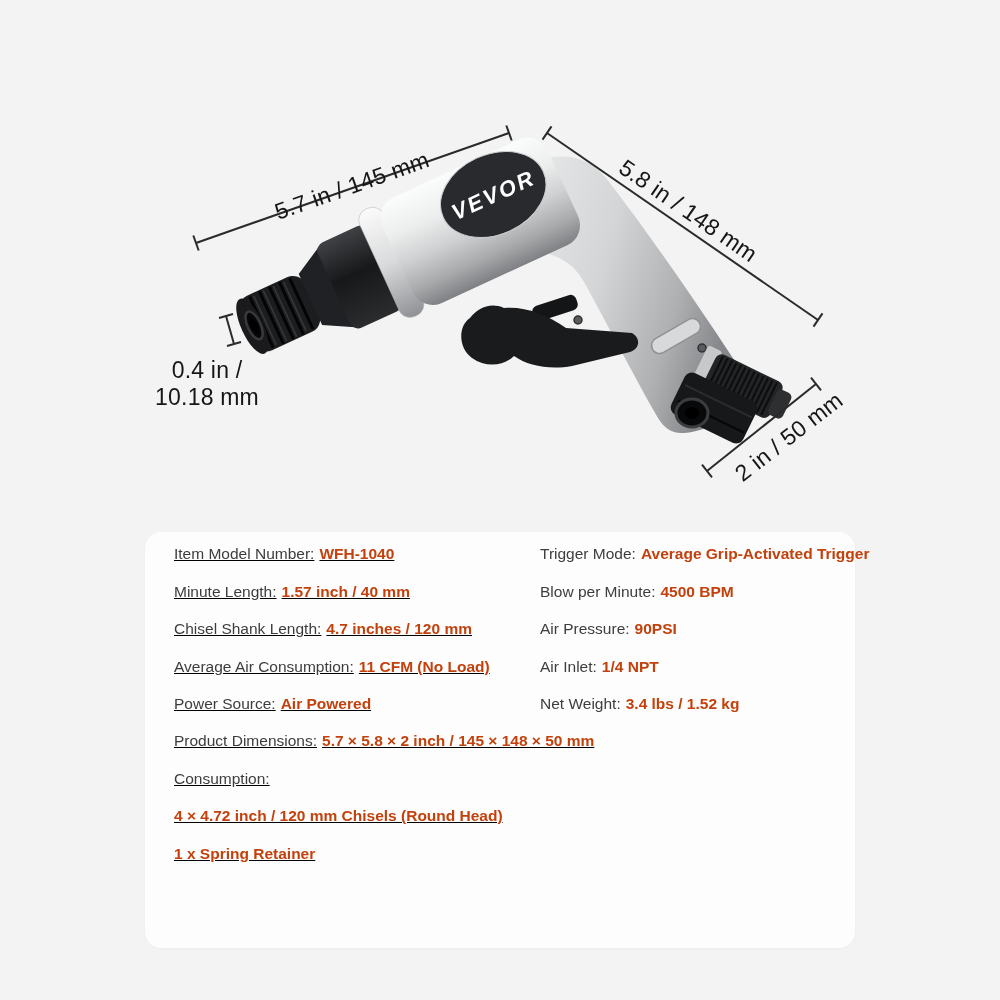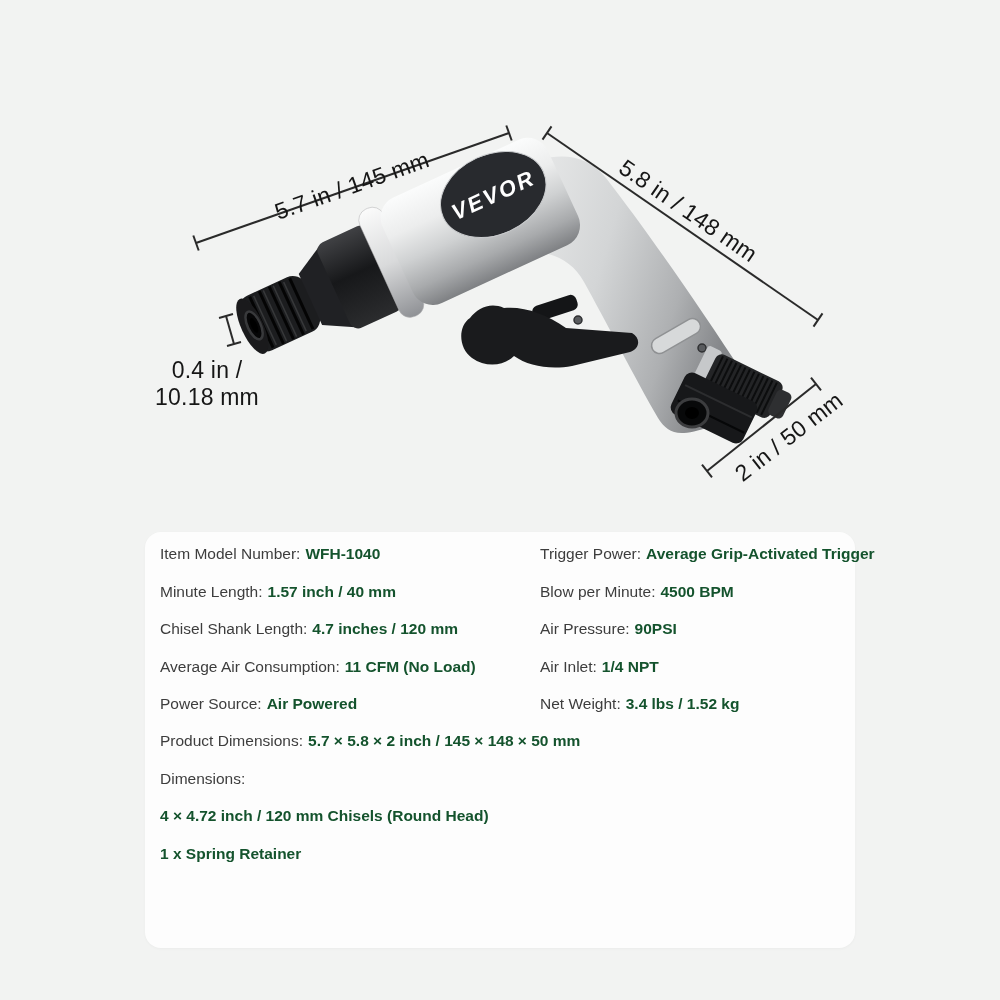--- a/index.html
+++ b/index.html
@@ -29,29 +29,29 @@
     white-space:pre-line;text-align:center;line-height:1.18;
   }
 
   
   #spec-card{
     position:absolute;left:145px;top:532px;width:710px;height:416px;
     background:#fdfdfd;border-radius:16px;
     box-shadow:0 1px 3px rgba(0,0,0,0.03);
   }
   .spec-col{position:absolute;top:4px;}
-  #spec-col-left{left:15px;width:390px;}
+  #spec-col-left{left:29px;width:390px;text-decoration:underline;}
   #spec-col-right{left:395px;width:305px;}
   .spec-row{
     height:37.4px;display:flex;align-items:center;
     font-size:15.5px;line-height:1.2;white-space:nowrap;
   }
   .spec-label{color:#3d3d3d;font-weight:400;}
   .spec-label:not(:empty){margin-right:5px;}
-  .spec-value{color:#14532d;font-weight:700;}
+  .spec-value{color:#c2410c;font-weight:700;}
 </style>
 </head>
 <body>
 
 <div id="page">
 
   <div id="photo-area">
 
     <svg id="tool-svg" width="1000" height="540" viewBox="0 0 1000 540">
       <defs>
@@ -224,36 +224,36 @@
         </div>
       <div class="spec-row">
           <span class="spec-label">Power Source:</span>
           <span class="spec-value">Air Powered</span>
         </div>
       <div class="spec-row">
           <span class="spec-label">Product Dimensions:</span>
           <span class="spec-value">5.7 × 5.8 × 2 inch / 145 × 148 × 50 mm</span>
         </div>
       <div class="spec-row">
-          <span class="spec-label">Dimensions:</span>
+          <span class="spec-label">Consumption:</span>
           <span class="spec-value"></span>
         </div>
       <div class="spec-row">
           <span class="spec-label"></span>
           <span class="spec-value">4 × 4.72 inch / 120 mm Chisels (Round Head)</span>
         </div>
       <div class="spec-row">
           <span class="spec-label"></span>
           <span class="spec-value">1 x Spring Retainer</span>
         </div>
     </div>
 
     <div class="spec-col" id="spec-col-right">
       <div class="spec-row">
-          <span class="spec-label">Trigger Power:</span>
+          <span class="spec-label">Trigger Mode:</span>
           <span class="spec-value">Average Grip-Activated Trigger</span>
         </div>
       <div class="spec-row">
           <span class="spec-label">Blow per Minute:</span>
           <span class="spec-value">4500 BPM</span>
         </div>
       <div class="spec-row">
           <span class="spec-label">Air Pressure:</span>
           <span class="spec-value">90PSI</span>
         </div>

